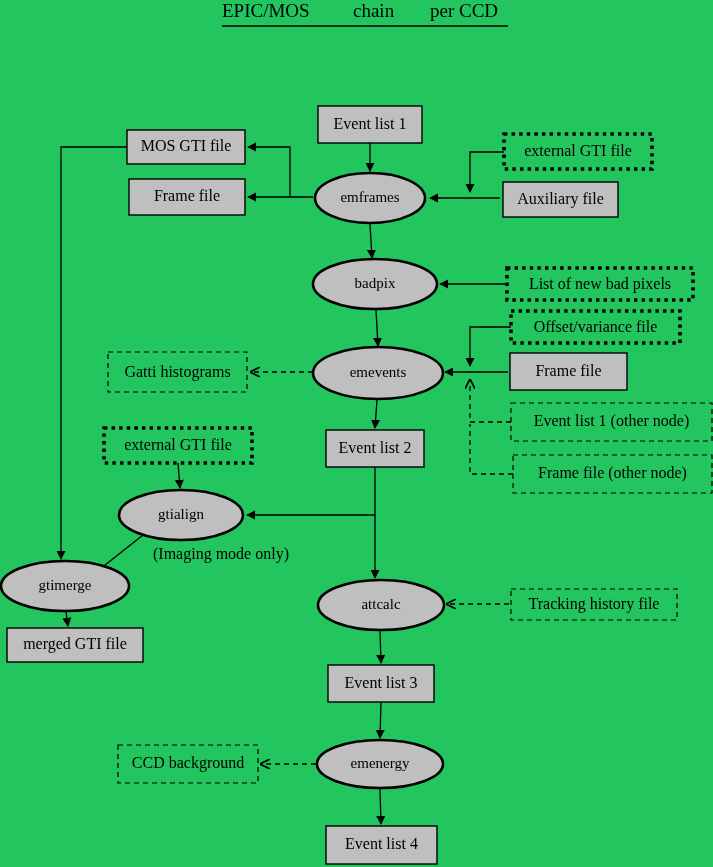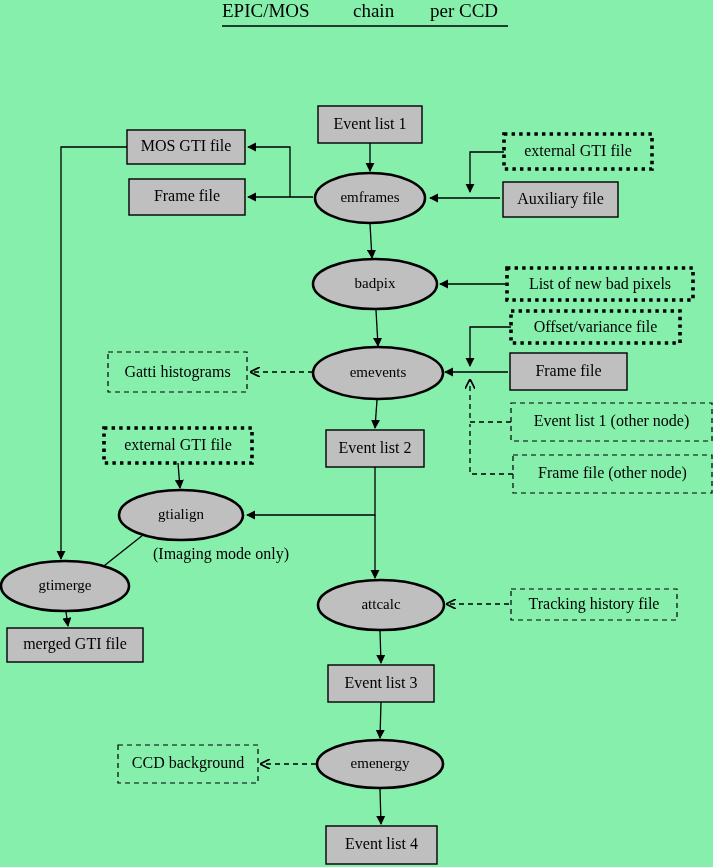--- a/index.html
+++ b/index.html
@@ -4,21 +4,21 @@
 <style>
   html, body {
     margin: 0;
     padding: 0;
     background: #bfbfbf;
   }
   #page {
     position: relative;
     width: 713px;
     height: 867px;
-    background: #86efac;
+    background: #22c55e;
     font-family: "Liberation Serif", "DejaVu Serif", serif;
     overflow: hidden;
   }
   #diagram-svg {
     position: absolute;
     left: 0;
     top: 0;
     width: 713px;
     height: 867px;
   }

